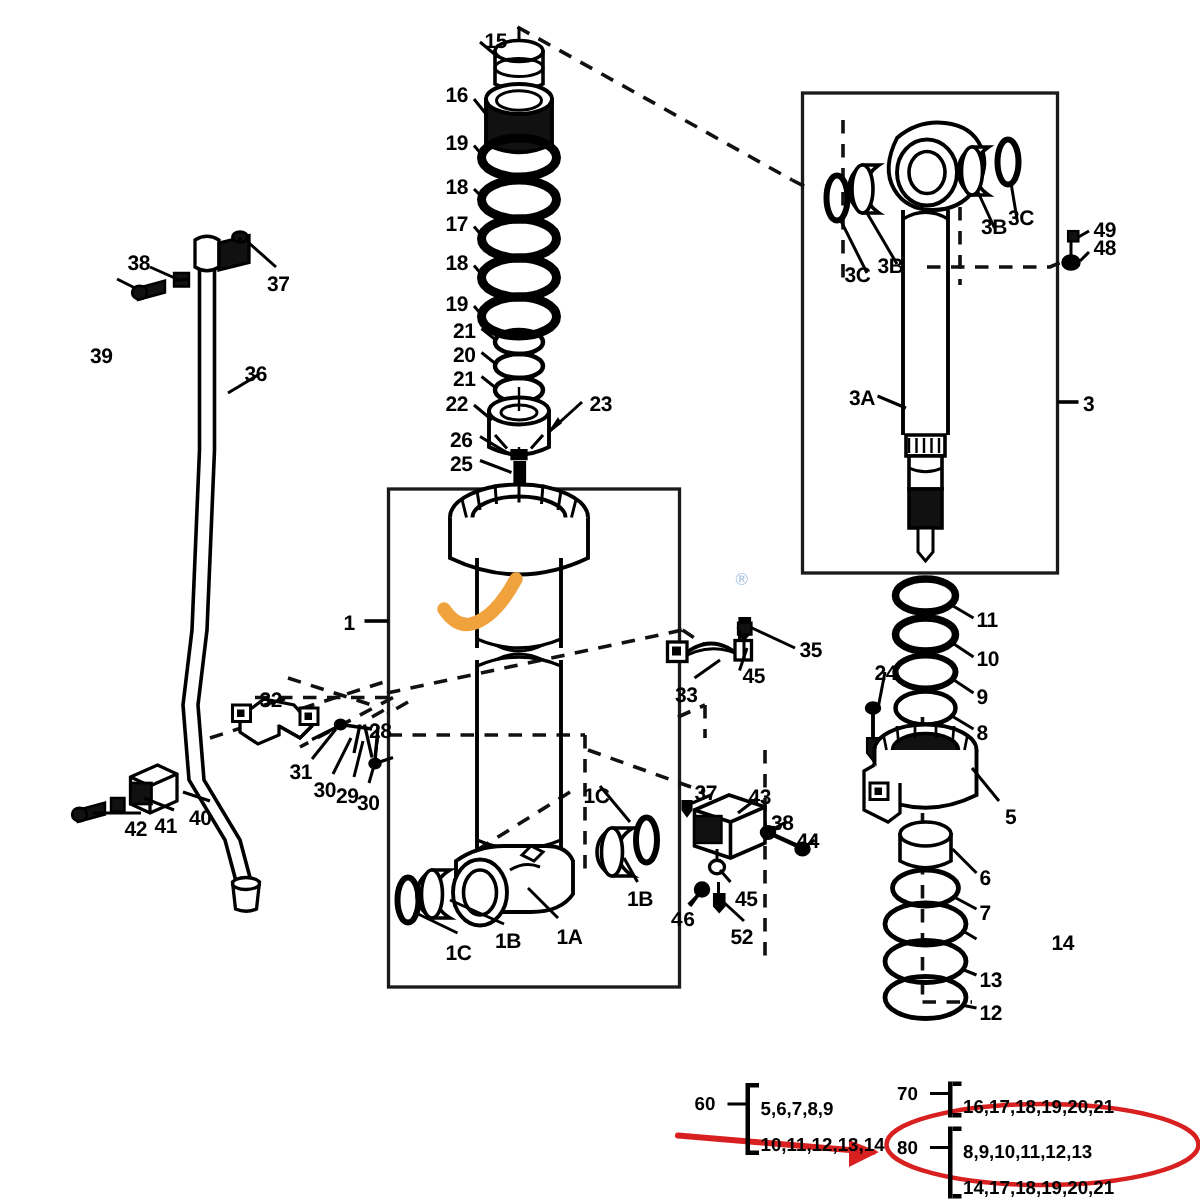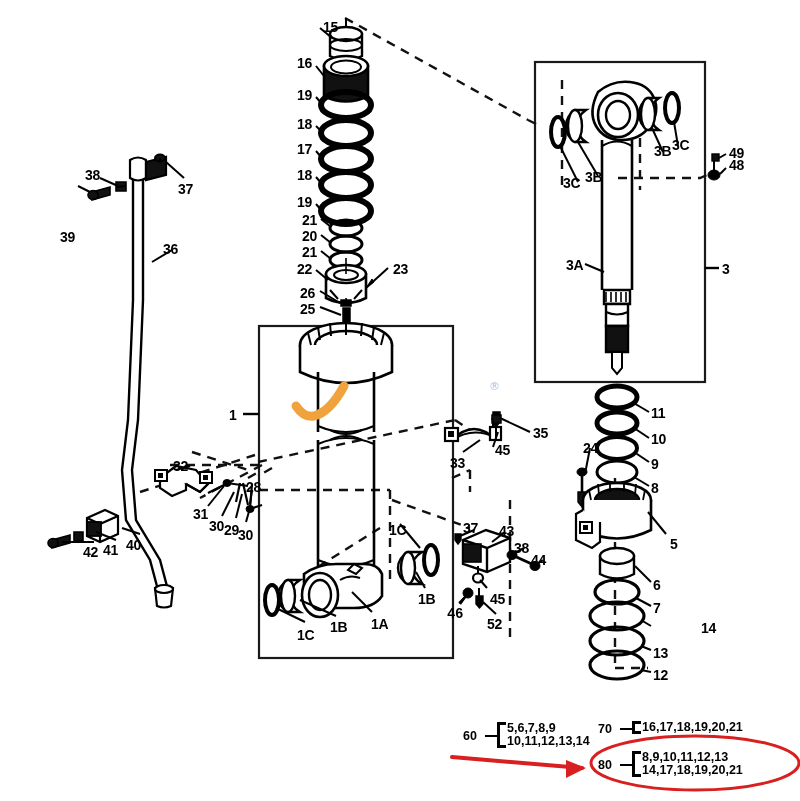--- a/index.html
+++ b/index.html
@@ -13,21 +13,21 @@
        line-height:1;letter-spacing:-0.3px;}
   .legend{position:absolute;font-family:"Liberation Sans",sans-serif;
        font-weight:bold;font-size:12.5px;color:#000;white-space:nowrap;}
   .legend .num{position:absolute;left:0;top:50%;transform:translateY(-50%);}
   .legend .rows{position:absolute;left:34px;top:0;padding-left:7px;
        border-left:3px solid #000;}
   .legend .rows:before,.legend .rows:after{content:"";position:absolute;
        left:0;width:6px;height:3px;background:#000;}
   .legend .rows:before{top:0;}
   .legend .rows:after{bottom:0;}
-  .legend .rows div{line-height:13px;}
+  .legend .rows div{line-height:13px;margin-top:11px;}
   .legend .dash{position:absolute;left:22px;top:50%;width:14px;height:2px;
        background:#000;transform:translateY(-50%);}
   .wm{position:absolute;left:148px;top:378px;width:370px;height:48px;
       pointer-events:none;}
   .wm-text{font-family:"DejaVu Sans",sans-serif;font-weight:bold;
       font-style:italic;font-size:41px;color:#a8c4e0;letter-spacing:-1px;
       position:absolute;left:0;top:0;}
   .wm-reg{position:absolute;left:341px;top:2px;font-size:11px;color:#a8c4e0;
       font-family:"DejaVu Sans",sans-serif;}
 </style>

